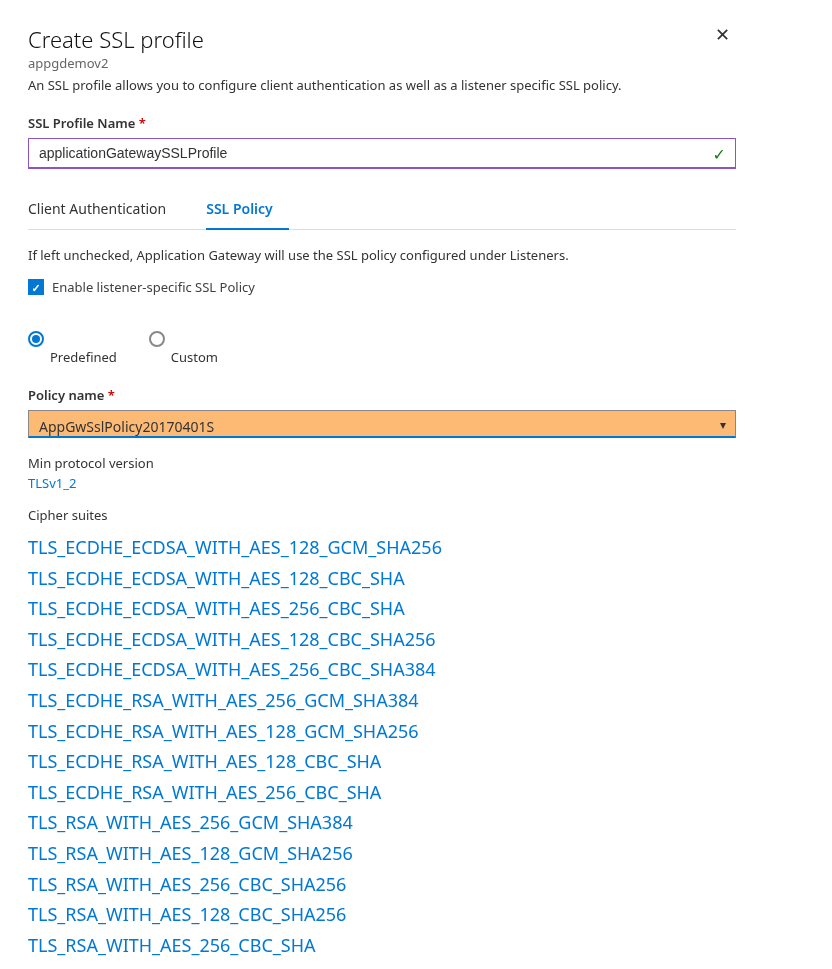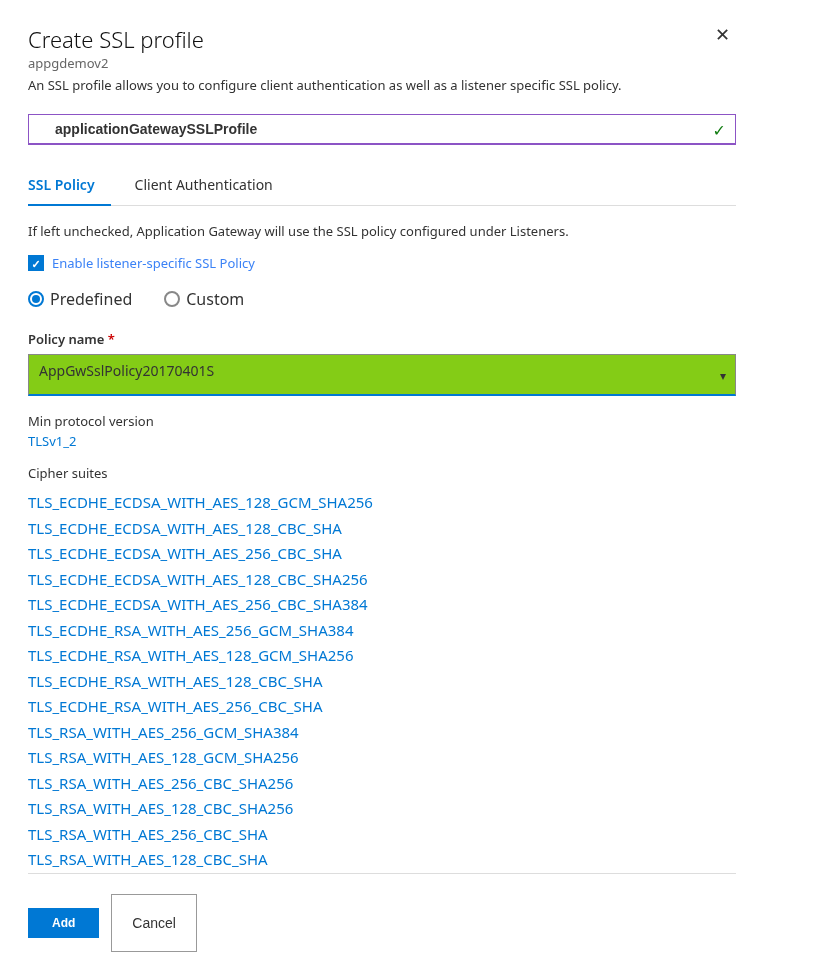--- a/index.html
+++ b/index.html
@@ -54,26 +54,25 @@
       color: #333;
       margin-bottom: 6px;
     }
     .required-star {
       color: #c00;
     }
     .text-input {
       width: 100%;
       border: 1px solid #8c54c5;
       border-bottom: 2px solid #8c54c5;
-      padding: 6px 32px 6px 26px;
+      padding: 6px 32px 6px 10px;
       font-size: 14px;
       outline: none;
       color: #333;
       position: relative;
-      font-weight: bold;
     }
     .input-wrapper {
       position: relative;
       margin-bottom: 20px;
     }
     .input-check-icon {
       position: absolute;
       right: 10px;
       top: 50%;
       transform: translateY(-50%);
@@ -81,25 +80,25 @@
       font-size: 16px;
     }
     .dropdown-wrapper {
       position: relative;
       margin-bottom: 16px;
     }
     .dropdown-input {
       width: 100%;
       border: 1px solid #888;
       border-bottom: 2px solid #0078d4;
-      padding: 6px 32px 14px 10px;
+      padding: 6px 32px 0 10px;
       font-size: 14px;
       outline: none;
       color: #333;
-      background: #84cc16;
+      background: #fdba74;
       appearance: none;
       cursor: pointer;
     }
     .dropdown-arrow {
       position: absolute;
       right: 10px;
       top: 50%;
       transform: translateY(-50%);
       color: #333;
       font-size: 12px;
@@ -145,21 +144,21 @@
       justify-content: center;
       flex-shrink: 0;
     }
     .checkbox-box .checkmark {
       color: #fff;
       font-size: 11px;
       font-weight: bold;
     }
     .checkbox-label {
       font-size: 13px;
-      color: #3b82f6;
+      color: #404040;
     }
     .radio-group {
       display: flex;
       gap: 32px;
       margin-bottom: 20px;
       align-items: center;
     }
     .radio-option {
       display: flex;
       align-items: center;
@@ -183,22 +182,23 @@
       content: '';
       width: 8px;
       height: 8px;
       background: #0078d4;
       border-radius: 50%;
     }
     .radio-circle.unselected {
       border: 2px solid #888;
     }
     .radio-label {
-      font-size: 16px;
-      color: #333;
+      font-size: 13px;
+      color: #333;
+      margin-top: 36px;
     }
     .meta-section {
       margin-bottom: 6px;
     }
     .meta-label {
       font-size: 13px;
       color: #333;
       font-weight: 400;
       margin-bottom: 2px;
     }
@@ -207,21 +207,21 @@
       color: #0078d4;
       margin-bottom: 14px;
     }
     .cipher-section-title {
       font-size: 13px;
       color: #333;
       font-weight: 400;
       margin-bottom: 8px;
     }
     .cipher-item {
-      font-size: 15px;
+      font-size: 18px;
       color: #0078d4;
       line-height: 1.7;
     }
     .footer {
       margin-top: auto;
       border-top: 1px solid #ddd;
       padding: 20px 0;
       display: flex;
       gap: 12px;
       align-items: center;
@@ -256,29 +256,32 @@
     <div>
       <h1 class="panel-title">Create SSL profile</h1>
       <div class="panel-subtitle">appgdemov2</div>
     </div>
     <button class="close-btn">✕</button>
   </div>
 
   <p class="description-text">An SSL profile allows you to configure client authentication as well as a listener specific SSL policy.</p>
 
   <div>
+    <div class="field-label">
+      <span>SSL Profile Name</span><span class="required-star"> *</span>
+    </div>
     <div class="input-wrapper">
       <input type="text" class="text-input" value="applicationGatewaySSLProfile" style="">
       <span class="input-check-icon">✓</span>
     </div>
   </div>
 
   <div class="tabs">
+    <div class="tab">Client Authentication</div>
     <div class="tab active">SSL Policy</div>
-    <div class="tab">Client Authentication</div>
   </div>
 
   <div class="content-area">
 
     <p class="info-text">If left unchecked, Application Gateway will use the SSL policy configured under Listeners.</p>
 
     <div class="checkbox-row">
       <div class="checkbox-box">
         <span class="checkmark">✓</span>
       </div>

